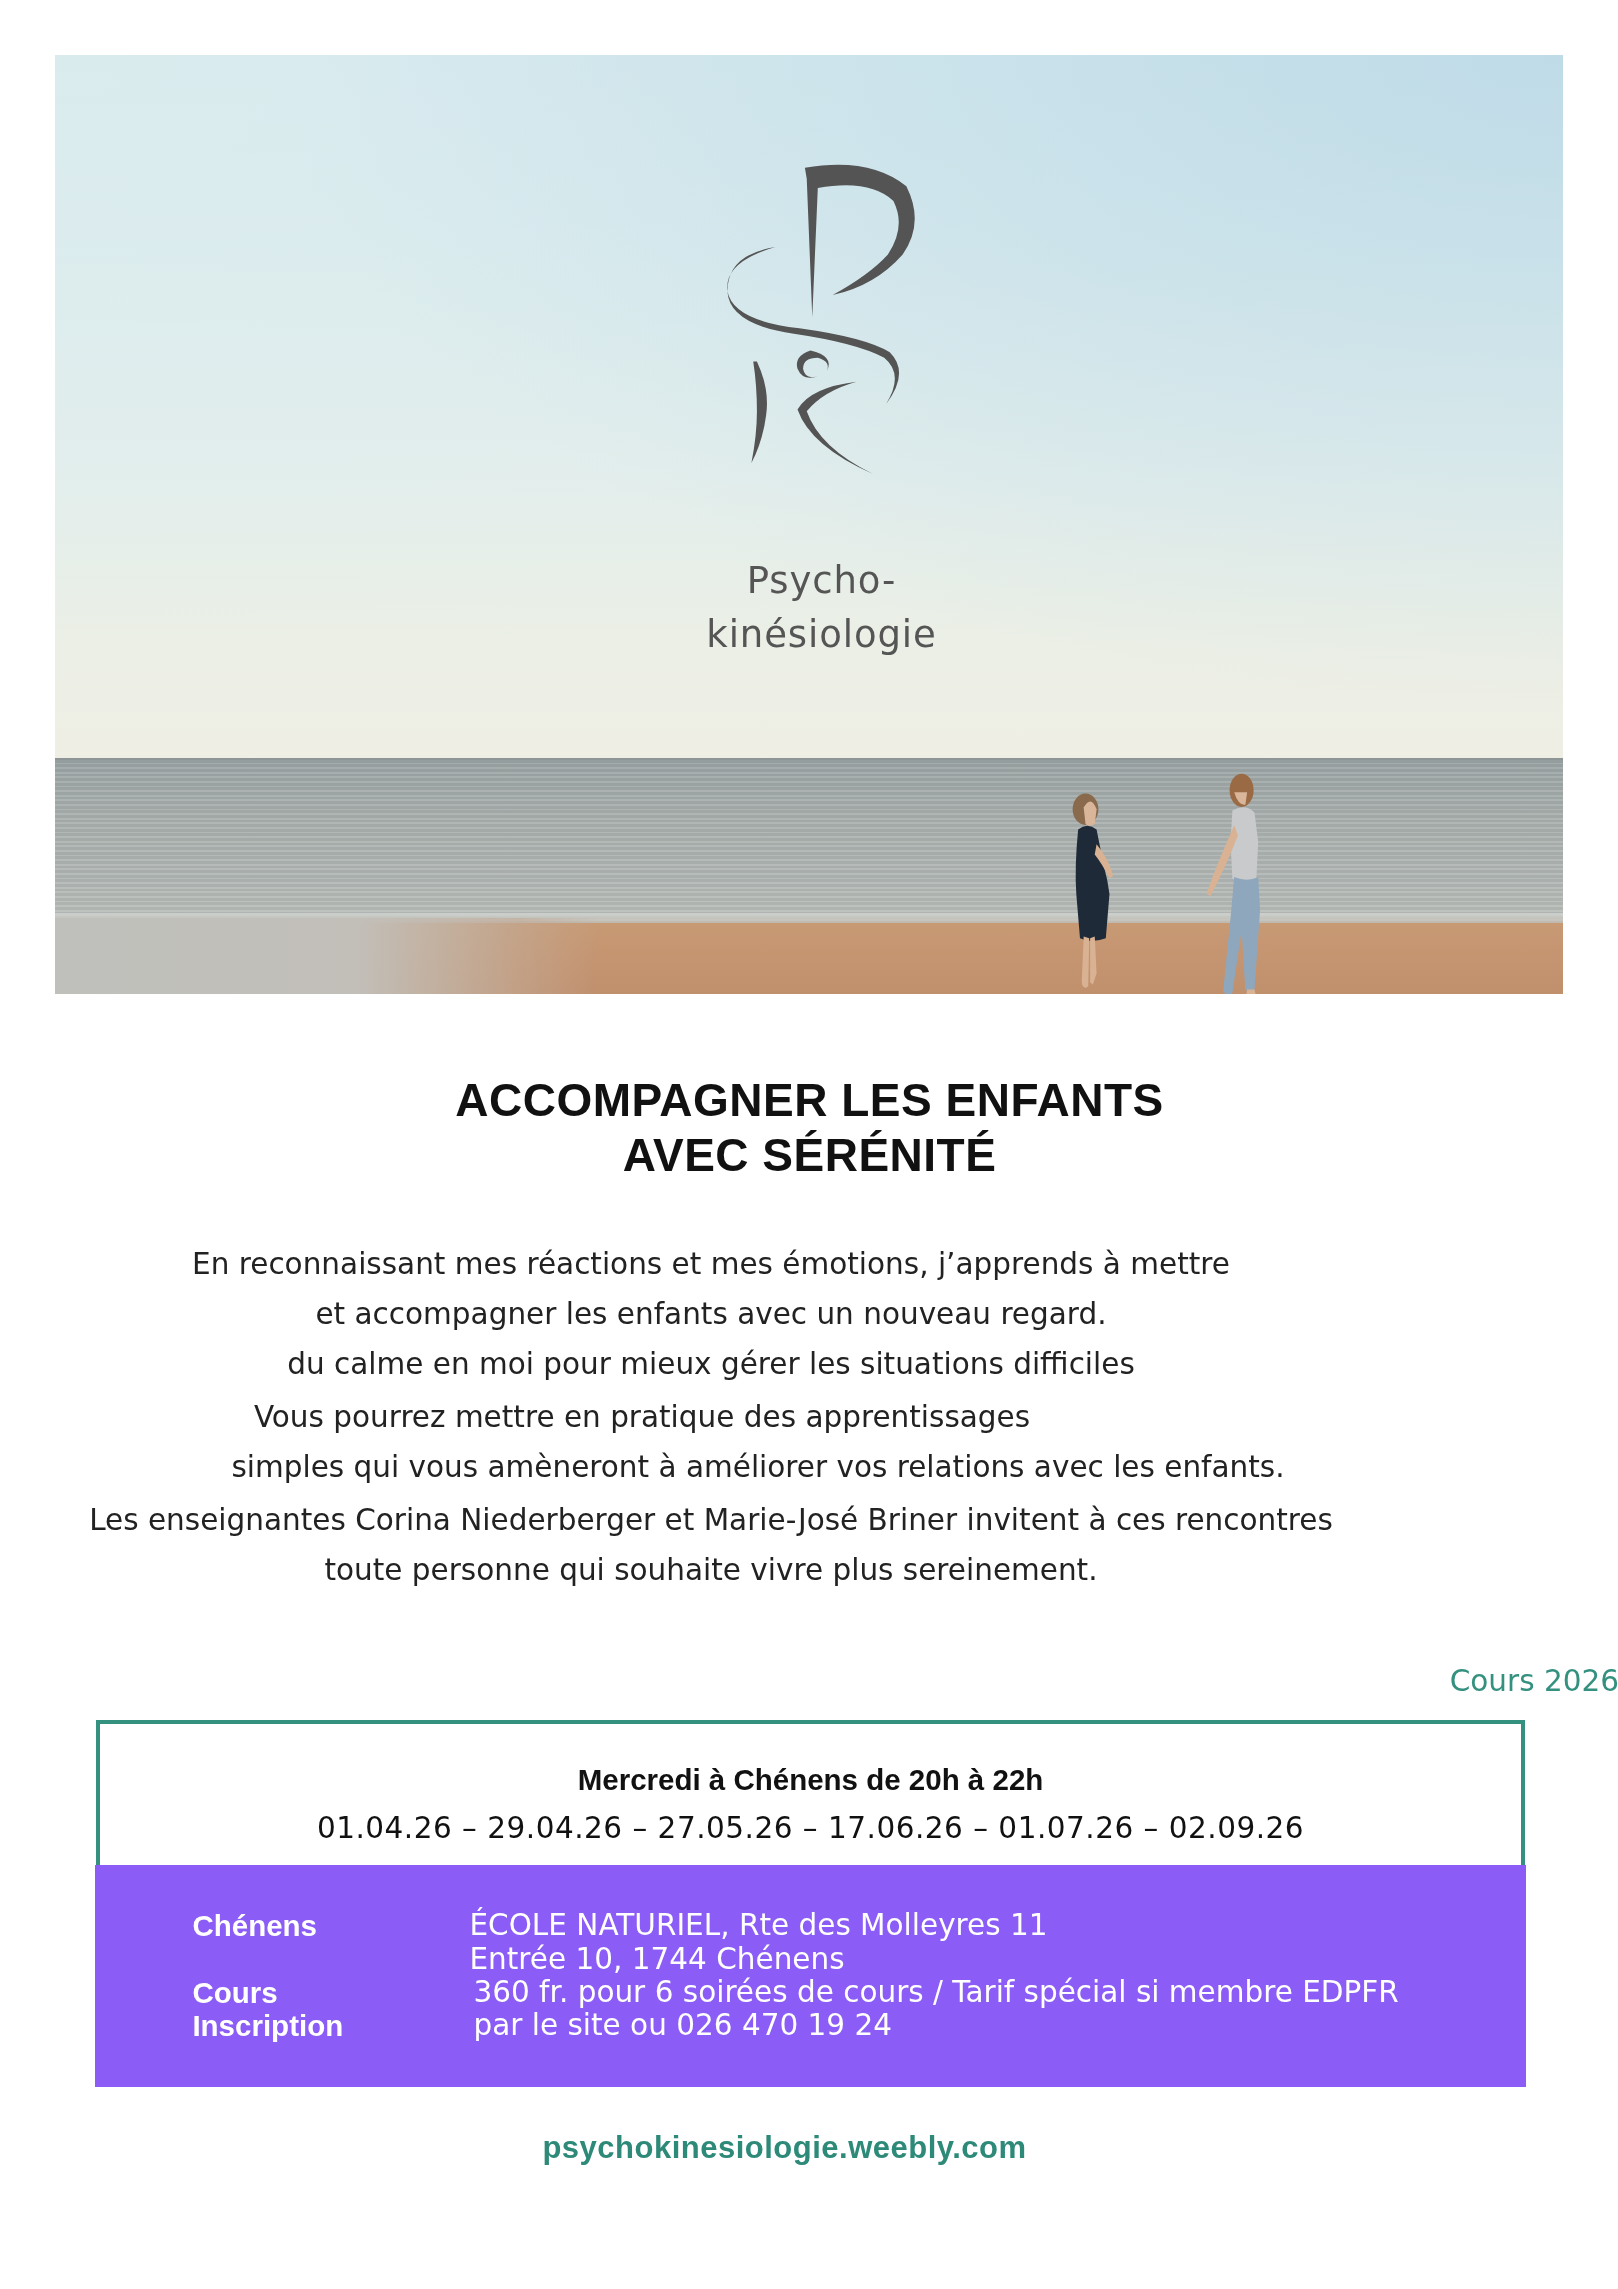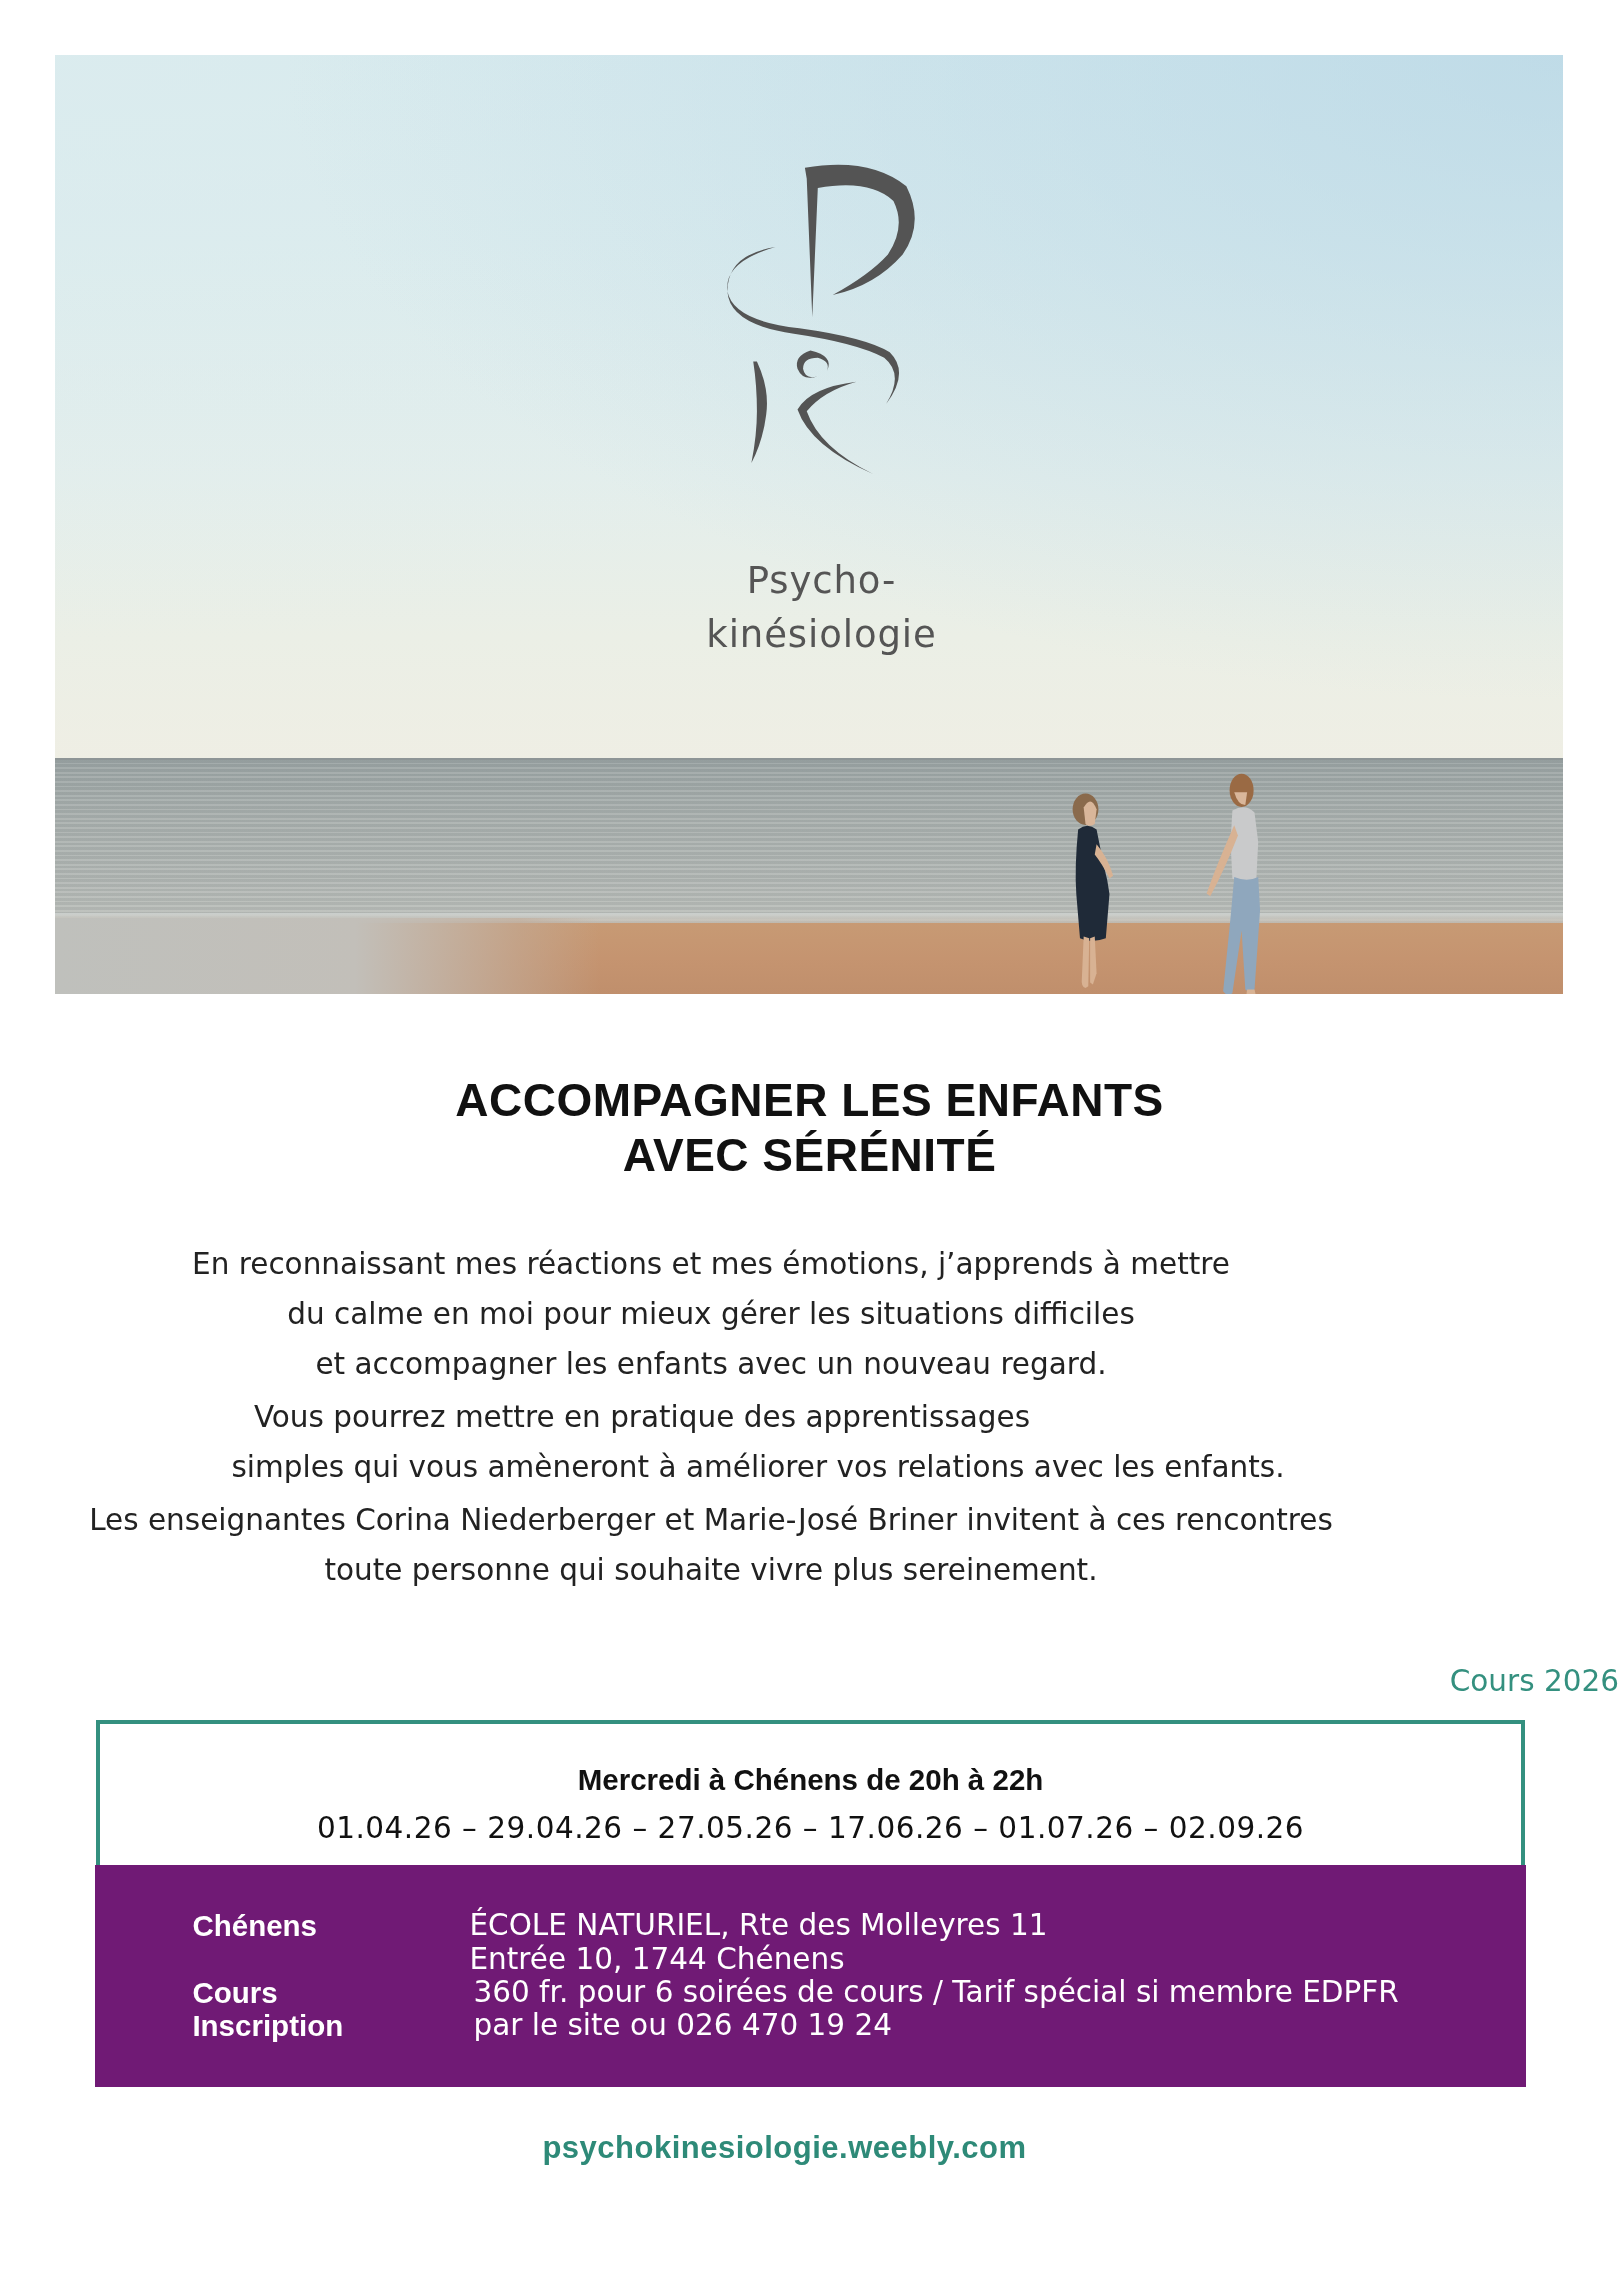--- a/index.html
+++ b/index.html
@@ -80,21 +80,21 @@
     .card-top .day {
       position: absolute; left: 0; top: 39px; width: 100%;
       font-family: "Liberation Sans", sans-serif; font-weight: bold; font-size: 29.5px; color: #111111;
     }
     .card-top .dates {
       position: absolute; left: 0; top: 87px; width: 100%;
       font-family: "DejaVu Sans", sans-serif; font-size: 29.5px; color: #111111; letter-spacing: 0.5px;
     }
     .card-bottom {
       position: absolute; left: -4.6px; top: 141px; width: calc(100% + 9.2px); height: 222px;
-      background: #701a75; color: #ffffff;
+      background: #8b5cf6; color: #ffffff;
     }
     .info-row { position: absolute; left: 0; width: 100%; font-size: 29.5px; line-height: 37px; }
     .info-label {
       position: absolute; left: 97px; font-family: "Liberation Sans", sans-serif; font-weight: bold; color: #ffffff;
     }
     .info-value {
       position: absolute; left: 330px; font-family: "DejaVu Sans", sans-serif; color: #ffffff; white-space: nowrap; margin-left: 44px;
     }
 
     
@@ -147,22 +147,22 @@
   <div>kinésiologie</div>
 </div>
 
 <h1 class="headline">
   <div>ACCOMPAGNER LES ENFANTS</div>
   <div>AVEC SÉRÉNITÉ</div>
 </h1>
 
 <div class="body-text p1">
   <span class="ln">En reconnaissant mes réactions et mes émotions, j’apprends à mettre</span>
+  <span class="ln">et accompagner les enfants avec un nouveau regard.</span>
   <span class="ln">du calme en moi pour mieux gérer les situations difficiles</span>
-  <span class="ln">et accompagner les enfants avec un nouveau regard.</span>
 </div>
 <div class="body-text p2">
   <span class="ln" style="padding-right:138px;">Vous pourrez mettre en pratique des apprentissages</span>
   <span class="ln" style="padding-left:94px;">simples qui vous amèneront à améliorer vos relations avec les enfants.</span>
 </div>
 <div class="body-text p3">
   <span class="ln">Les enseignantes Corina Niederberger et Marie-José Briner invitent à ces rencontres</span>
   <span class="ln">toute personne qui souhaite vivre plus sereinement.</span>
 </div>
 

